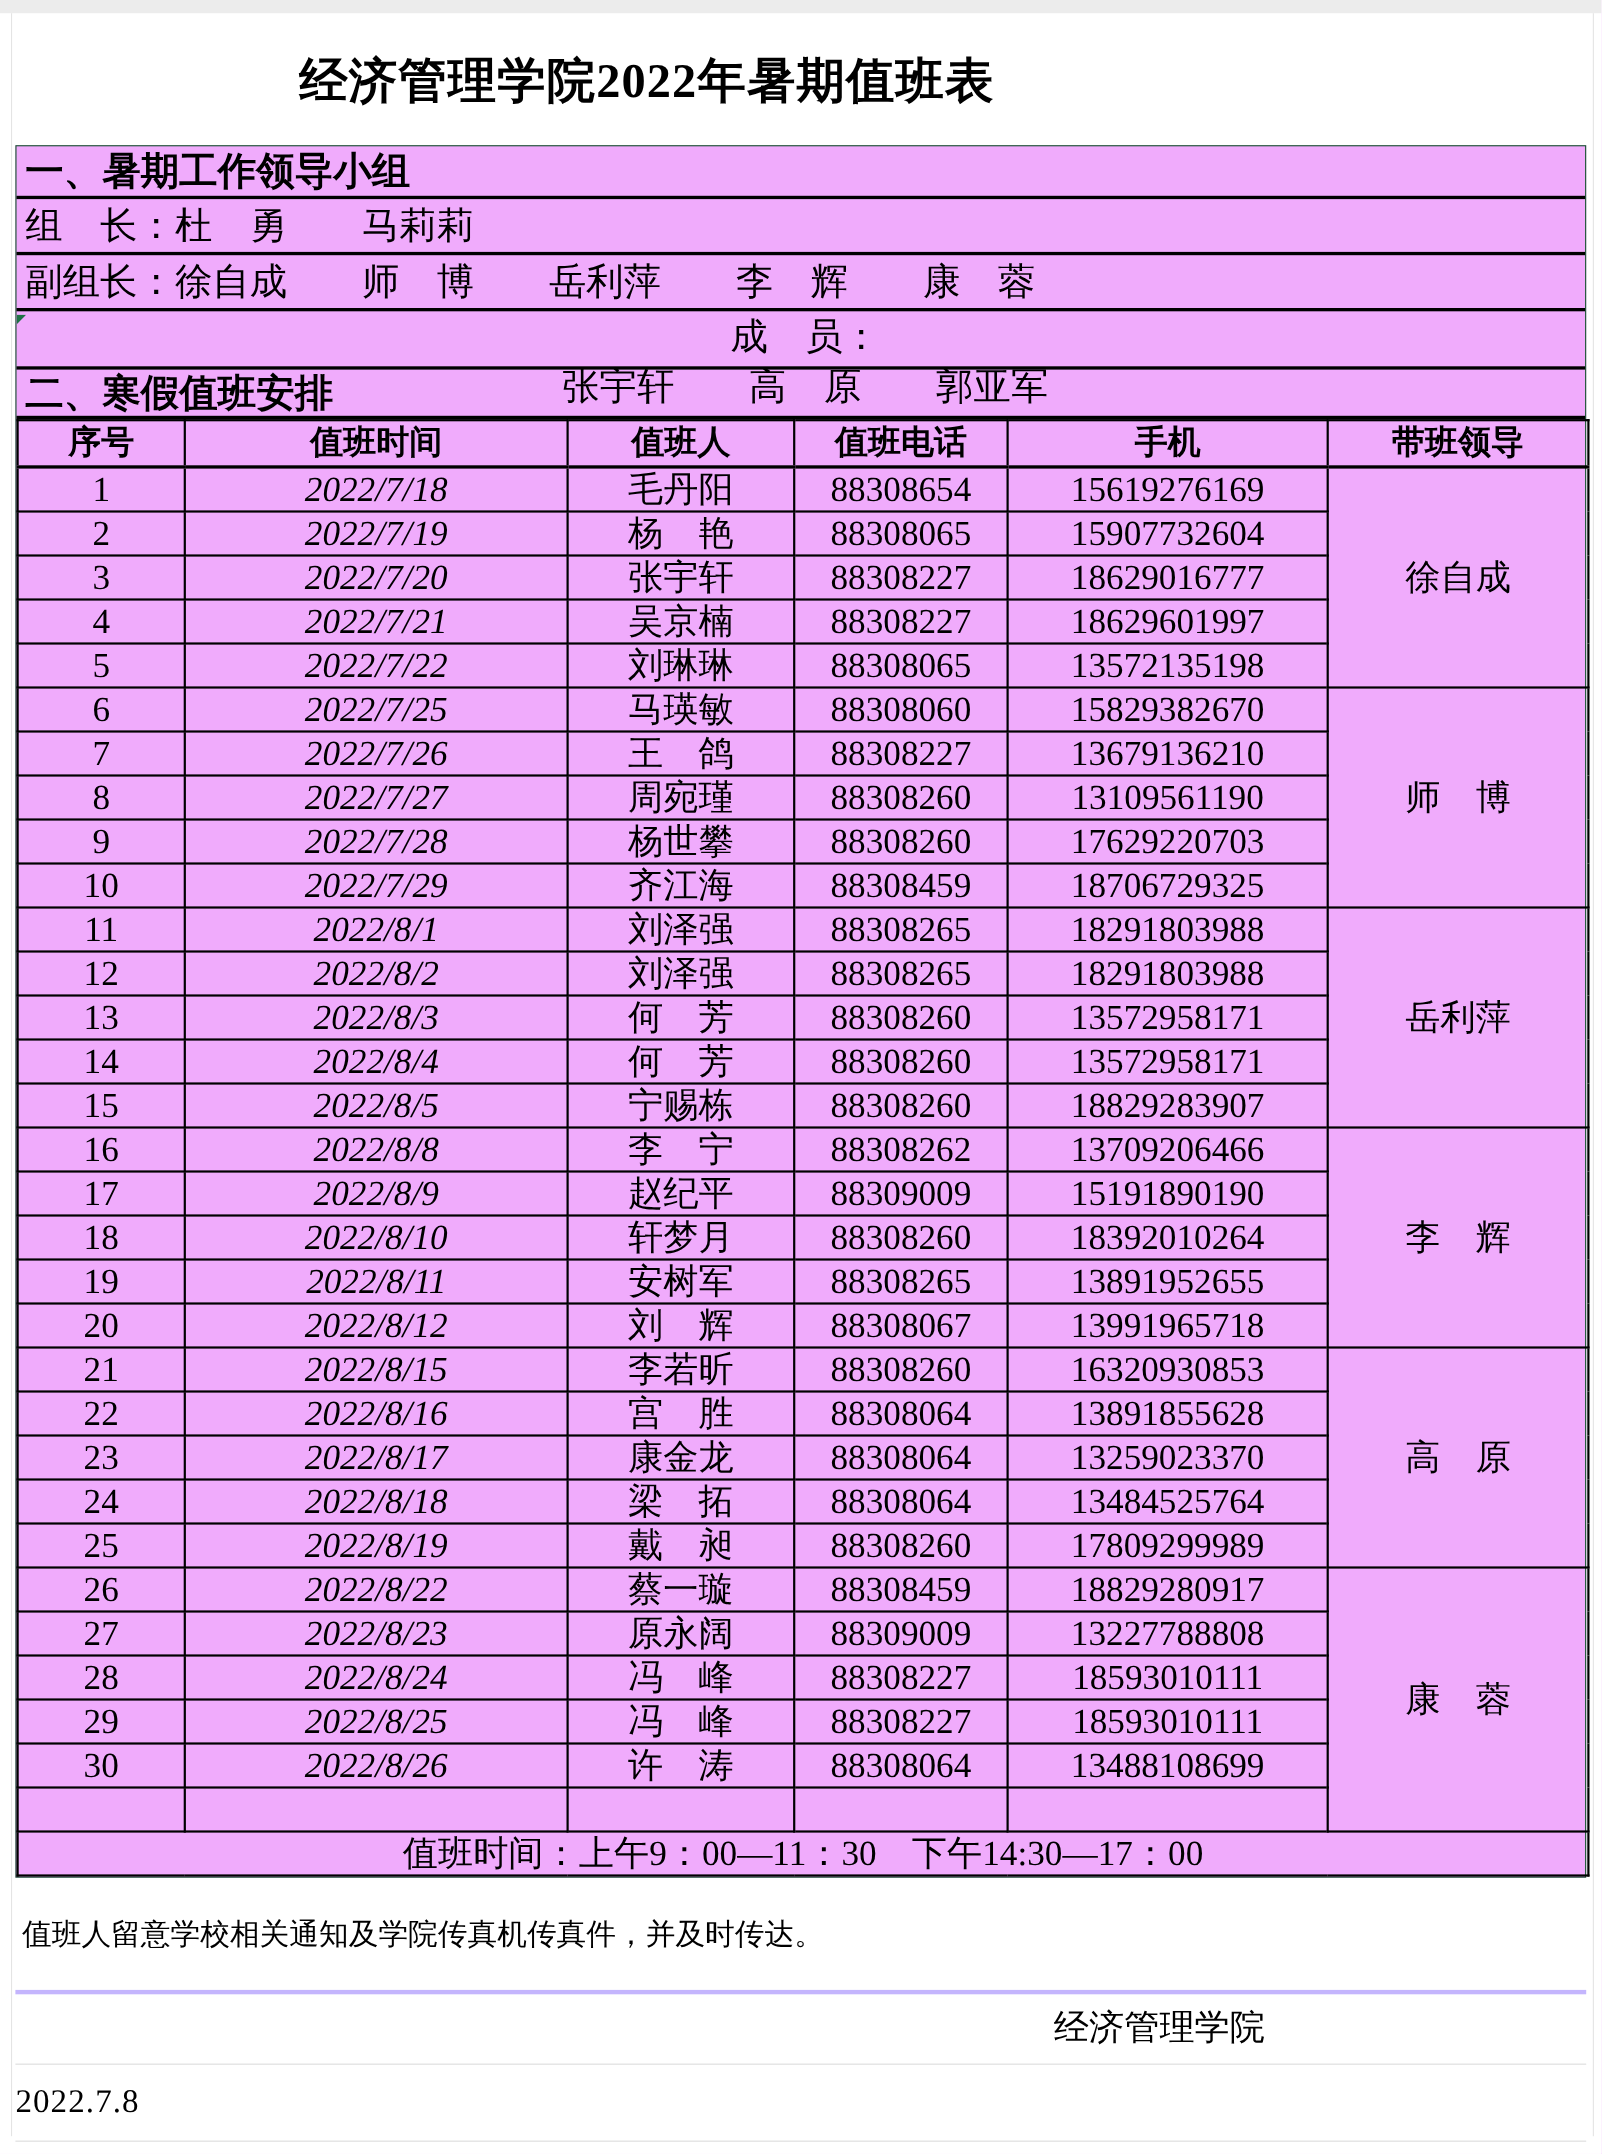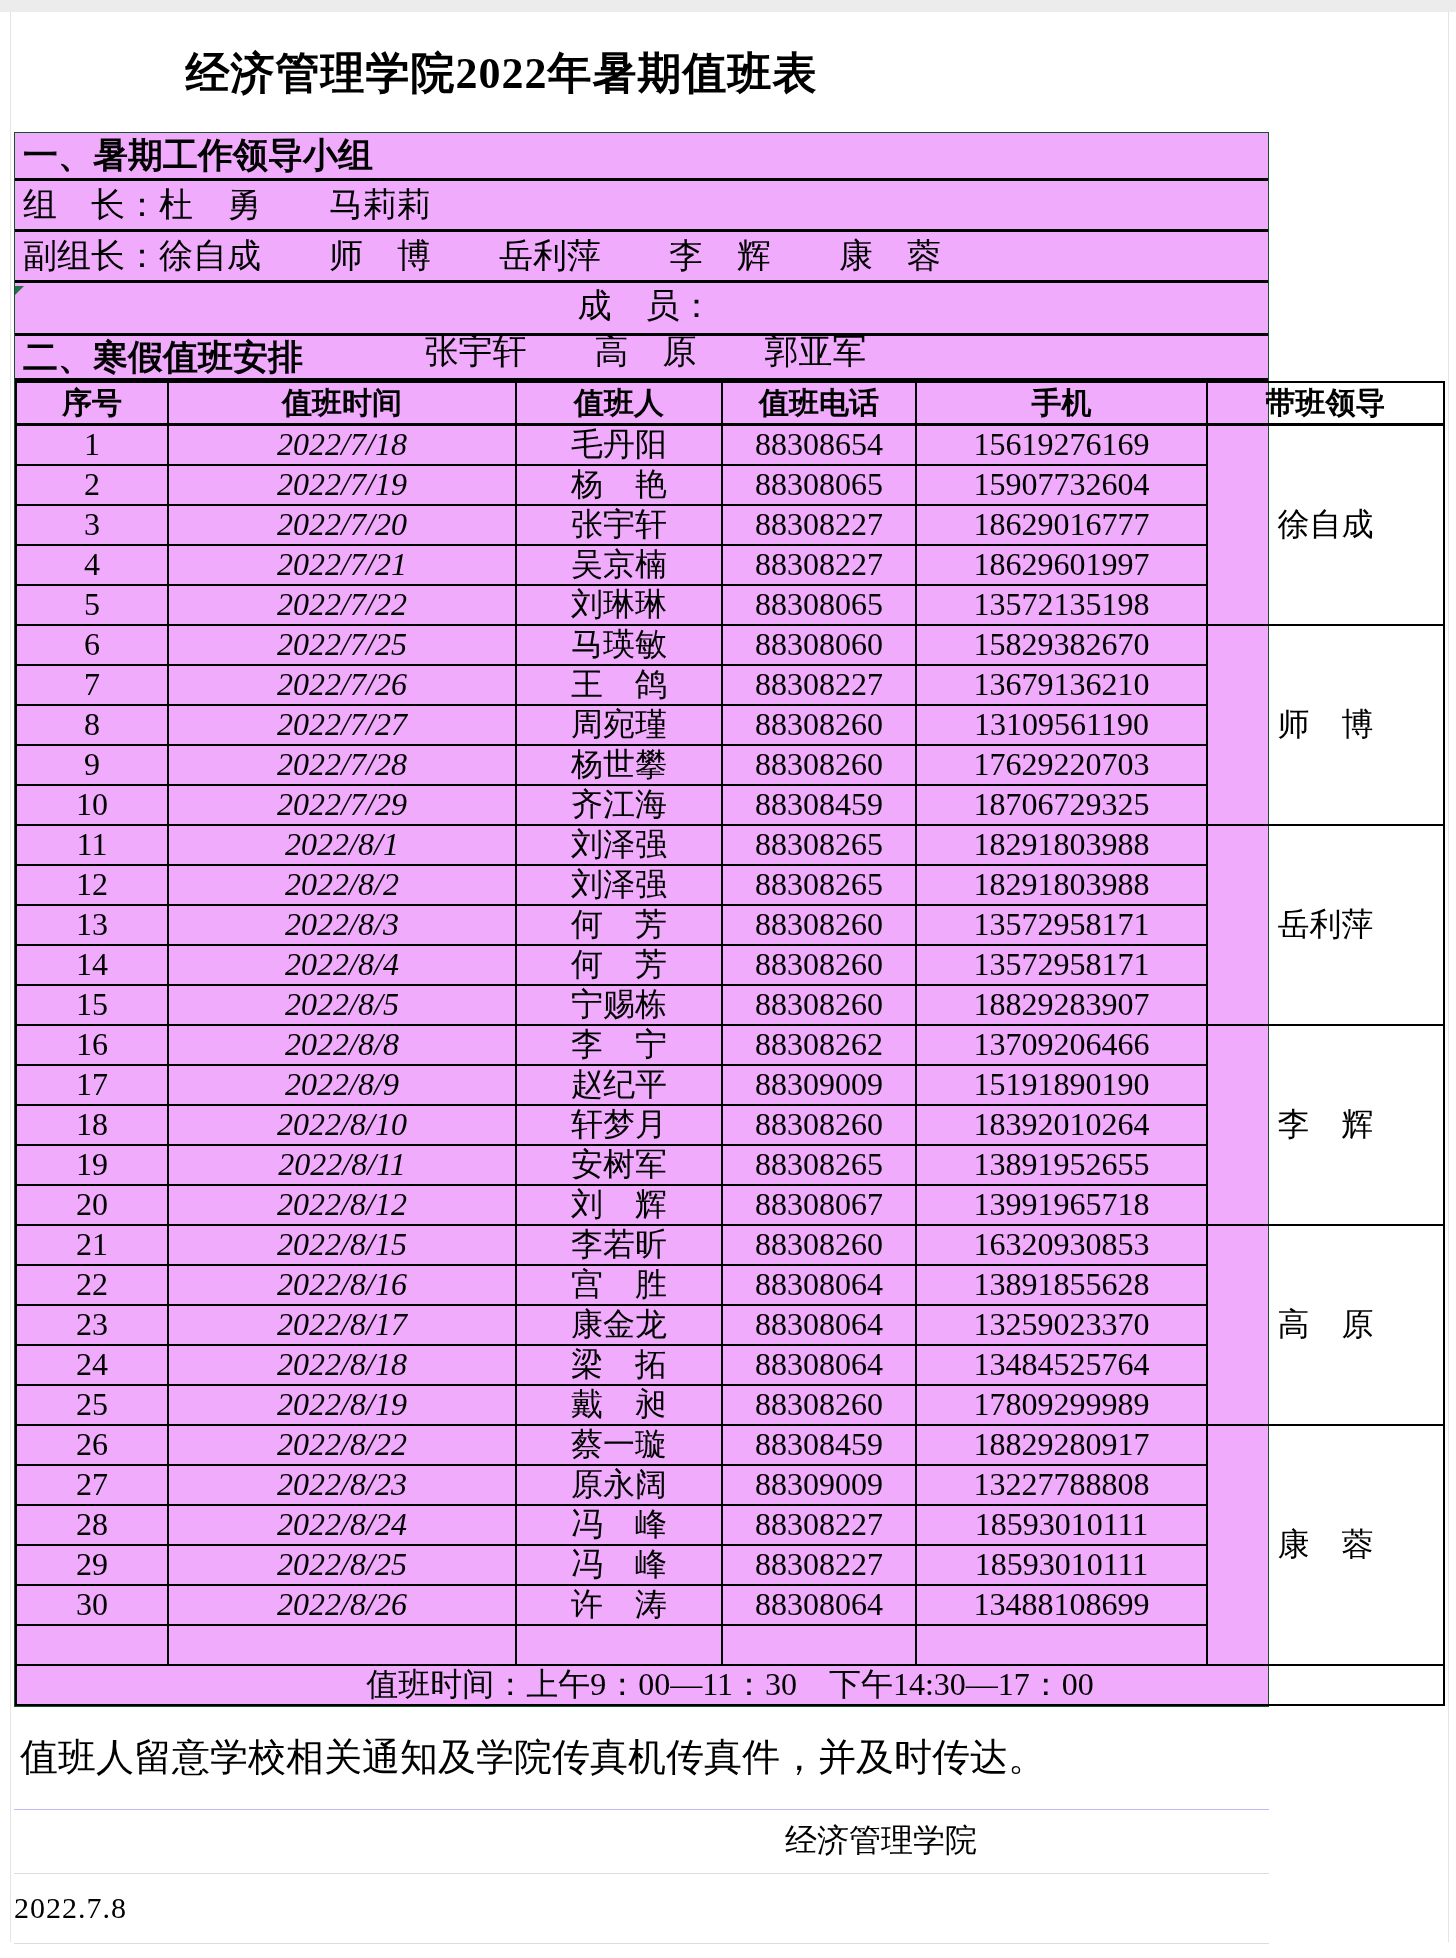--- a/index.html
+++ b/index.html
@@ -3,43 +3,43 @@
 <meta charset="utf-8">
 <style>
   html,body{margin:0;padding:0;background:#ffffff;}
   body{
     width:1456px;height:1958px;position:relative;overflow:hidden;
     font-family:"Liberation Serif","DejaVu Serif",serif;color:#000;
   }
   .top-strip{position:absolute;top:0;left:0;width:1456px;height:12px;background:#ececec;}
   .page-frame{position:absolute;top:12px;left:10px;width:1437px;height:1930px;
     border-left:1px solid #e4e4e4;border-right:1px solid #e4e4e4;pointer-events:none;}
-  .content{position:absolute;top:14px;left:14px;width:1255px;}
+  .content{position:absolute;top:14px;left:14px;width:1428px;}
   .title-block{height:118px;display:flex;align-items:center;justify-content:center;}
   .title-block span{font-size:44px;font-weight:bold;letter-spacing:1px;transform:translateX(-140px);white-space:nowrap;}
   .main-block{border:1px solid #14532d;background:#f0abfc;}
   .sec-heading{height:45px;border-bottom:3px solid #000;display:flex;align-items:center;
     padding-left:8px;font-size:35px;font-weight:bold;white-space:nowrap;}
   .sec-heading.second{height:42px;}
   .lead-row{height:48px;border-bottom:3px solid #000;display:flex;align-items:center;
     padding-left:8px;font-size:34px;white-space:nowrap;}
   .lead-row.last{height:50px;flex-direction:column;}
   table.duty{border-collapse:collapse;table-layout:fixed;width:1428px;}
   table.duty th,table.duty td{border:2px solid #000;padding:0;text-align:center;vertical-align:middle;
     line-height:1.05;overflow:hidden;white-space:nowrap;}
   table.duty th{height:40px;font-size:30px;font-weight:bold;border-bottom:3px solid #000;}
   table.duty td{height:36px;font-size:32px;}
   table.duty tr{height:40px;}
   td.date-cell{font-style:italic;font-size:31px;}
   td.leader-cell{font-size:32px;}
   tr.empty-row{height:38px;}
   td.hours-cell{height:34px;text-align:left;padding-left:8px;font-size:28px;font-weight:normal;
     border-top:3px solid #000;font-family:"Liberation Serif","DejaVu Serif",serif;}
-  .notice-row{height:102px;border-bottom:1px solid #c4b5fd;display:flex;align-items:center;
-    padding-left:6px;font-size:38px;white-space:nowrap;}
+  .notice-row{height:102px;border-bottom:4px solid #c4b5fd;display:flex;align-items:center;
+    padding-left:6px;font-size:27px;white-space:nowrap;}
   .sig-row{height:63px;border-bottom:1px solid #dcdcdc;display:flex;align-items:center;
     justify-content:flex-end;padding-right:292px;font-size:32px;}
   .date-row{height:69px;border-bottom:1px solid #dcdcdc;display:flex;align-items:center;
     justify-content:flex-start;padding-right:302px;font-size:30px;letter-spacing:1px;}
   .error-triangle{position:absolute;left:15px;top:286px;width:9px;height:9px;
     background:#1e7145;clip-path:polygon(0 0,100% 0,0 100%);}
 </style>
 </head>
 <body>
 

